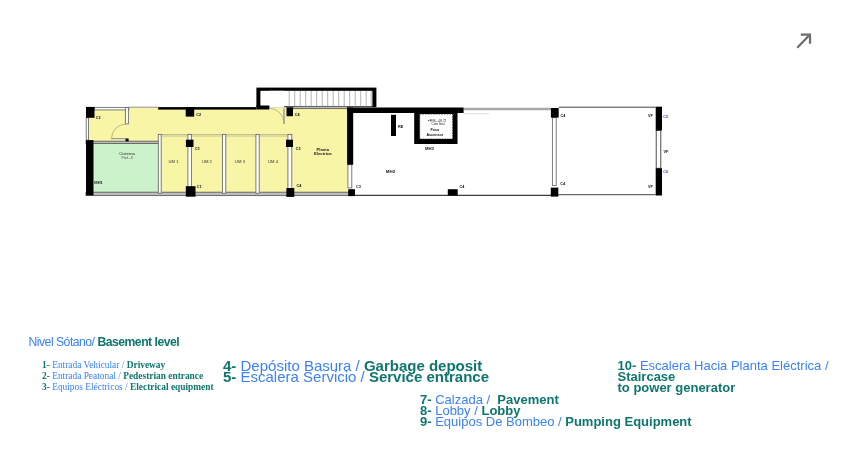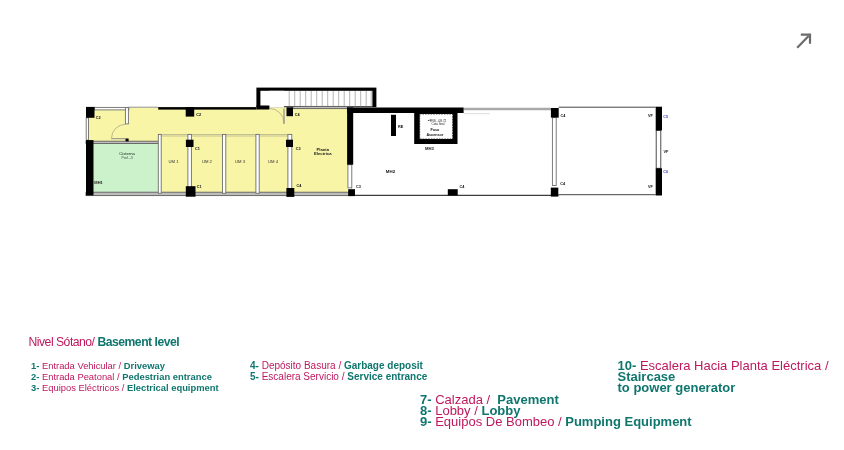--- a/index.html
+++ b/index.html
@@ -1,18 +1,18 @@
 <!DOCTYPE html>
 <html><head>
 <meta charset="utf-8">
 <style>
   html,body{margin:0;padding:0;background:#ffffff;width:844px;height:450px;overflow:hidden;}
   body{font-family:"Liberation Sans", sans-serif;position:relative;}
   .abs{position:absolute;}
-  .gray{color:#be185d;font-weight:400;}
+  .gray{color:#3b82f6;font-weight:400;}
   .blk{color:#0f766e;font-weight:700;}
 </style>
 </head>
 <body>
 <svg class="abs" style="left:0;top:0" width="844" height="450" viewBox="0 0 844 450">
 
   <g fill="none" stroke="#6b6b6b" stroke-width="2.2">
     <path d="M 797.2,47.8 L 808.6,36"></path>
     <path d="M 800.8,34.7 L 810,34.7 L 810,43.8"></path>
   </g>
@@ -172,27 +172,27 @@
     <text x="240" y="163">UM 3</text>
     <text x="273" y="163">UM 4</text>
   </g>
 
   <text x="322.8" y="150.8" font-size="4.2" font-weight="700" fill="#222" text-anchor="middle">Planta</text>
   <text x="322.8" y="155.3" font-size="4.2" font-weight="700" fill="#222" text-anchor="middle">Electrica</text>
 </svg>
 
 <div class="abs" style="left:28.5px;top:334.6px;font-size:12.2px;letter-spacing:-0.5px;white-space:nowrap;"><span class="gray">Nivel Sótano/ </span><span class="blk">Basement level</span></div>
 
-<div class="abs" style="left:31px;top:359.8px;font-size:9.4px;line-height:11.35px;white-space:nowrap;">
+<div class="abs" style="left:42px;top:359.8px;font-size:9.4px;line-height:11.35px;white-space:nowrap;font-family:Liberation Serif, serif;">
   <div><span class="blk">1- </span><span class="gray">Entrada Vehicular / </span><span class="blk">Driveway</span></div>
   <div><span class="blk">2- </span><span class="gray">Entrada Peatonal / </span><span class="blk">Pedestrian entrance</span></div>
   <div><span class="blk">3- </span><span class="gray">Equipos Eléctricos / </span><span class="blk">Electrical equipment</span></div>
 </div>
 
-<div class="abs" style="left:223px;top:359.8px;font-size:10px;line-height:11.35px;white-space:nowrap;margin-left:27px;">
+<div class="abs" style="left:223px;top:359.8px;font-size:15px;line-height:11.35px;white-space:nowrap;">
   <div><span class="blk">4- </span><span class="gray">Depósito Basura / </span><span class="blk">Garbage deposit</span></div>
   <div><span class="blk">5- </span><span class="gray">Escalera Servicio / </span><span class="blk">Service entrance</span></div>
 </div>
 
 <div class="abs" style="left:420px;top:359.8px;font-size:13px;line-height:11.35px;white-space:nowrap;margin-top:34px;">
   <div><span class="blk">7- </span><span class="gray">Calzada /&nbsp; </span><span class="blk">Pavement</span></div>
   <div><span class="blk">8- </span><span class="gray">Lobby / </span><span class="blk">Lobby</span></div>
   <div><span class="blk">9- </span><span class="gray">Equipos De Bombeo / </span><span class="blk">Pumping Equipment</span></div>
 </div>
 

